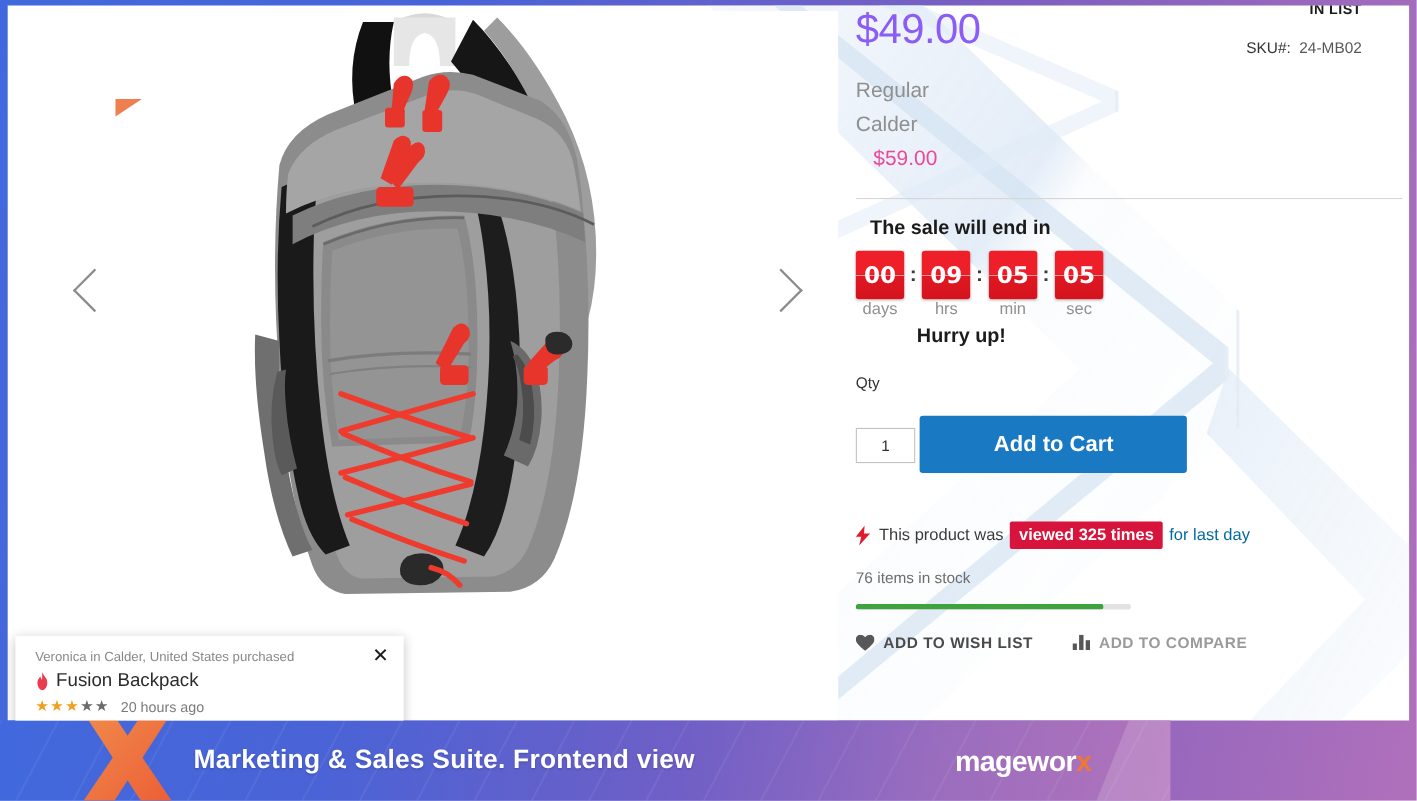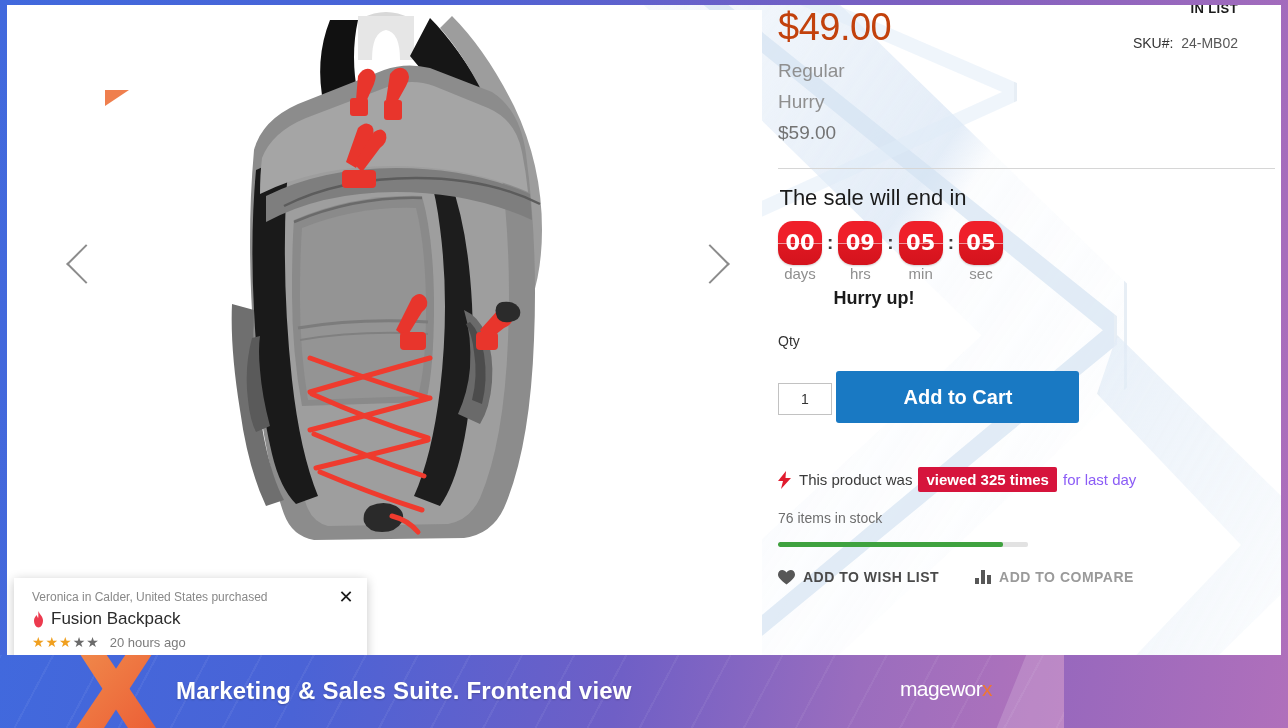--- a/index.html
+++ b/index.html
@@ -115,71 +115,72 @@
   #sku {
     font-size: 14px;
     color: #575757;
     display: block;
     margin-top: 19px;
   }
   #sku .sku-label { color: #333; }
 
   #price-special {
     font-size: 38px;
-    color: #c2410c;
+    color: #8b5cf6;
     line-height: 44px;
     font-weight: normal;
     letter-spacing: -.5px;
   }
   #price-old-wrap {
-    margin-top: 6px;
+    margin-top: 18px;
     width: 90px;
   }
   .price-old-label {
     font-size: 19px;
     color: #8f8f8f;
     line-height: 31px;
     display: block;
     font-weight: normal;
   }
   #price-old-value {
     font-size: 19px;
-    color: #737373;
+    color: #ec4899;
     line-height: 31px;
     display: block;
+    text-align: center;
   }
 
   hr.rule {
     border: 0;
     border-top: 1px solid #d6d6d6;
     margin: 20px 0 0 0;
     width: 497px;
   }
 
   
   #countdown { margin-top: 16px; width: 192px; text-align: center; }
   #countdown-title {
-    font-size: 22px;
-    font-weight: normal;
+    font-size: 18px;
+    font-weight: bold;
     color: #1b1b1b;
     display: block;
     white-space: nowrap;
     margin-left: -2px;
     text-align: center;
   }
   #timer-row {
     display: flex;
     align-items: flex-start;
     margin-top: 10px;
   }
   .timer-cell { text-align: center; }
   .timer-box {
     width: 44px; height: 44px;
     background: linear-gradient(180deg, #ef1f2a 0%, #ef1f2a 48%, #e01822 50%, #d4131d 100%);
-    border-radius: 15px;
+    border-radius: 3px;
     color: #fff;
     font-size: 21px;
     font-weight: bold;
     line-height: 44px;
     text-align: center;
     position: relative;
     font-family: "DejaVu Sans", sans-serif;
     box-shadow: 0 1px 2px rgba(0,0,0,.18);
   }
   .timer-box::after {
@@ -253,21 +254,21 @@
   #viewed-badge {
     background: #d6143c;
     color: #fff;
     font-weight: bold;
     font-size: 15px;
     padding: 4px 8px;
     margin: 0 6px;
     border-radius: 2px;
     display: inline-block;
   }
-  #viewed-post { color: #8b5cf6; }
+  #viewed-post { color: #0369a1; }
 
   #items-stock {
     margin-top: 18px;
     font-size: 14px;
     color: #6d6d6d;
     display: block;
   }
   #stock-bar {
     margin-top: 16px;
     width: 250px; height: 5px;
@@ -386,22 +387,22 @@
     left: 176px; top: 22px;
     font-size: 24px;
     color: #ffffff;
     font-weight: bold;
     letter-spacing: .2px;
     text-shadow: 0 1px 2px rgba(0,0,0,.22);
   }
   #banner-logo {
     position: absolute;
     right: 72px; top: 22px;
-    font-size: 21px;
-    font-weight: normal;
+    font-size: 26px;
+    font-weight: bold;
     color: #ffffff;
     letter-spacing: -.6px;
   }
   #banner-logo .x { color: #ee7733; }
   #x-mark {
     position: absolute;
     left: 72px; top: 648px;
     width: 88px; height: 80px;
     z-index: 15;
   }
@@ -492,21 +493,21 @@
     <div id="info">
 
       <div id="stock-line">
         <span id="in-stock">IN LIST</span>
         <span id="sku"><span class="sku-label">SKU#:</span>&nbsp; <span>24-MB02</span></span>
       </div>
 
       <div id="price-special">$49.00</div>
       <div id="price-old-wrap">
         <span class="price-old-label">Regular</span>
-        <span class="price-old-label">Hurry</span>
+        <span class="price-old-label">Calder</span>
         <span id="price-old-value">$59.00</span>
       </div>
 
       <hr class="rule">
 
       
       <div id="countdown">
         <span id="countdown-title">The sale will end in</span>
         <div id="timer-row">
           <div class="timer-cell">

